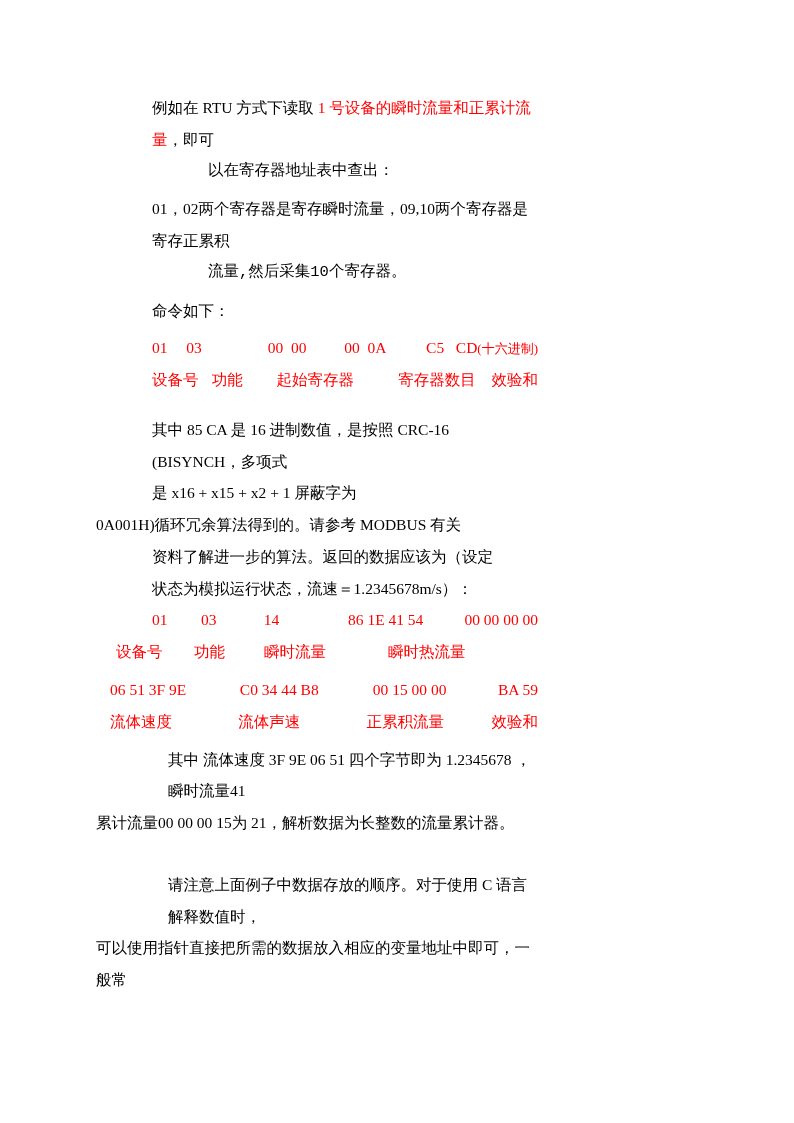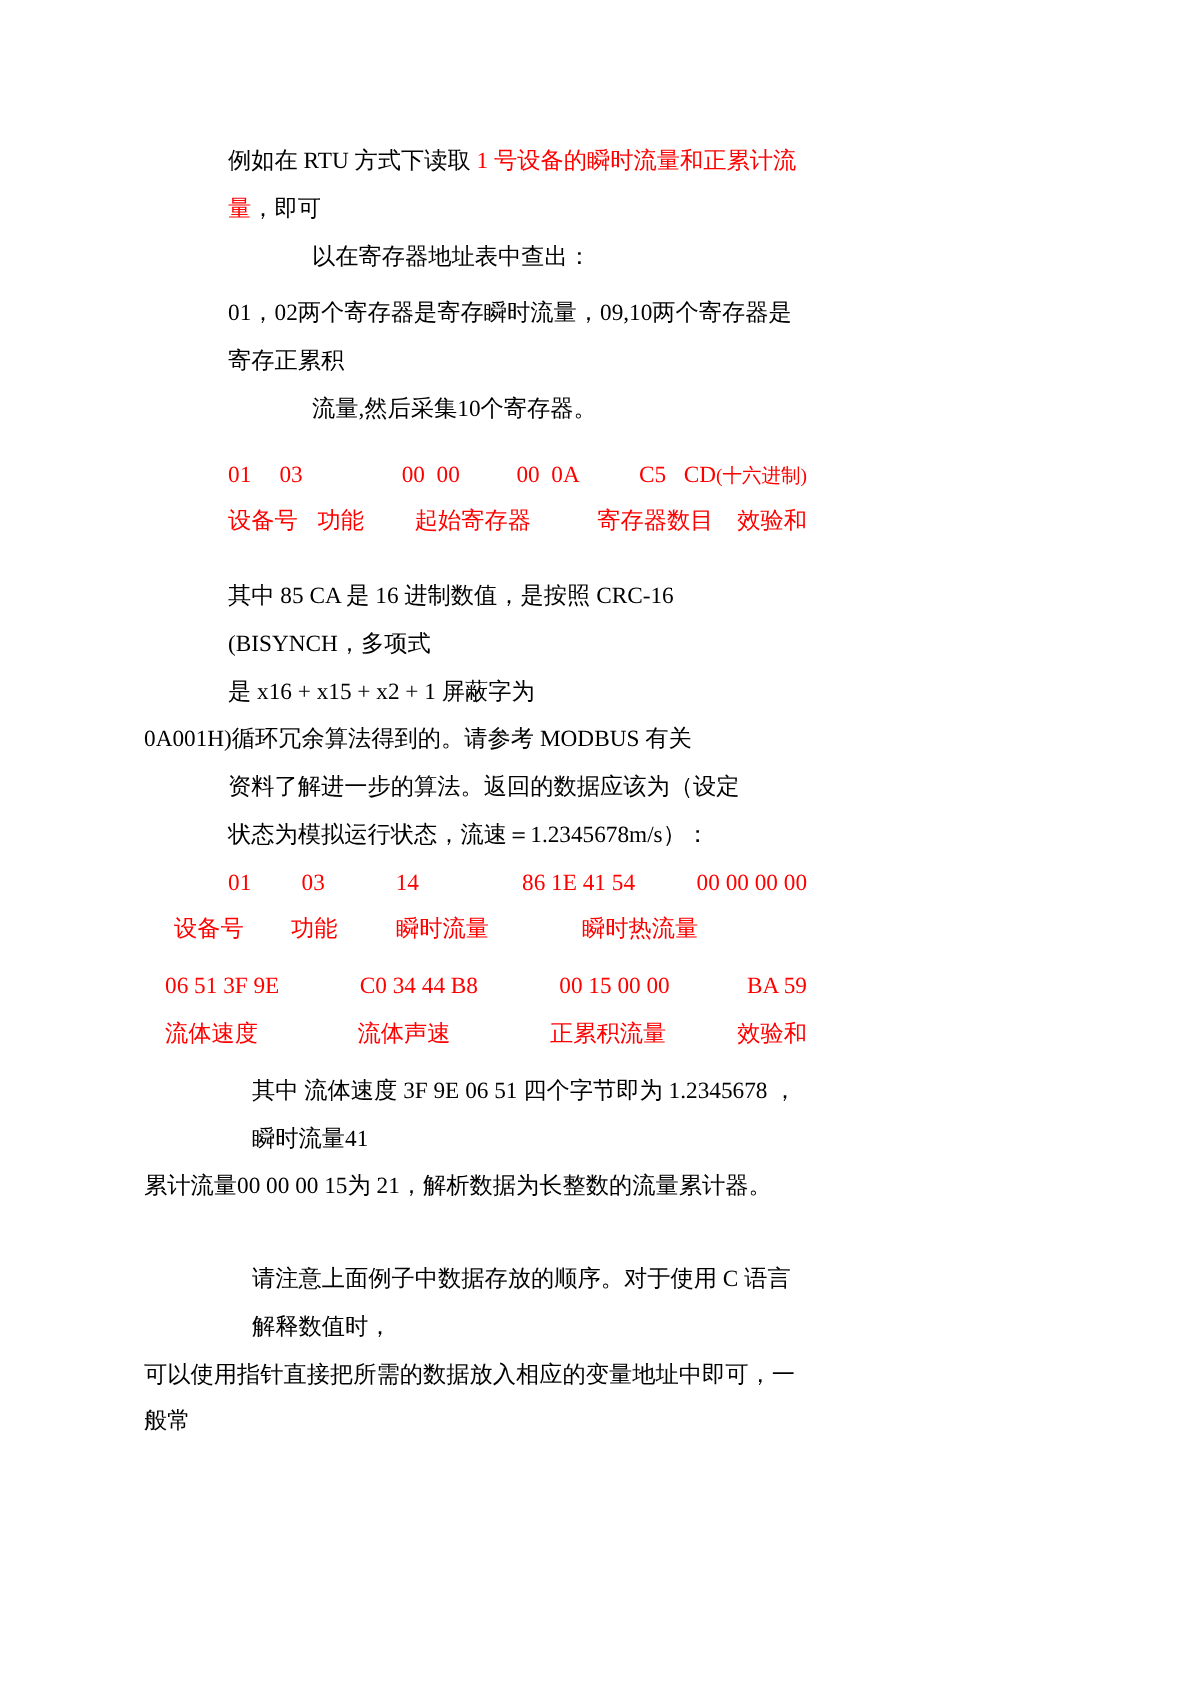--- a/index.html
+++ b/index.html
@@ -24,21 +24,21 @@
     font-size: 15.5px;
     line-height: 2.05;
   }
   p {
     margin: 0;
     padding: 0;
   }
   .black { color: #000000; }
   .red { color: #ff0000; }
   .indent-1 { text-indent: 0; padding-left: 56px; }
-  .indent-2 { padding-left: 56px; }
+  .indent-2 { padding-left: 56px; font-family: Liberation Mono, monospace; }
   .hang { padding-left: 0px; }
   .line { white-space: pre-wrap; }
   .small { font-size: 13px; }
 
   
   .cmdblock {
     margin-top: 6px;
     padding-left: 56px;
     color: #ff0000;
   }
@@ -73,20 +73,21 @@
     <p class="line indent-1"><span class="black">例如在 RTU 方式下读取 </span><span class="red">1 号设备的瞬时流量和正累计流量</span><span class="black">，即可</span></p>
     <p class="line indent-2" style="padding-left:112px;">以在寄存器地址表中查出：</p>
 
     <div class="gap-sm"></div>
 
     <p class="line indent-1">01，02两个寄存器是寄存瞬时流量，09,10两个寄存器是寄存正累积</p>
     <p class="line indent-2" style="padding-left:112px;">流量,然后采集10个寄存器。</p>
 
     <div class="gap-sm"></div>
 
+    <p class="line indent-1">命令如下：</p>
 
     <div class="cmdblock">
       <div class="cmdrow">
         <span class="cell" style="width:52px;">01</span>
         <span class="cell" style="width:72px;">03</span>
         <span class="cell" style="width:116px;margin-left:34px;">00  00</span>
         <span class="cell" style="width:124px;">00  0A</span>
         <span class="cell">C5   CD</span>
         <span class="cell small">(十六进制)</span>
       </div>

